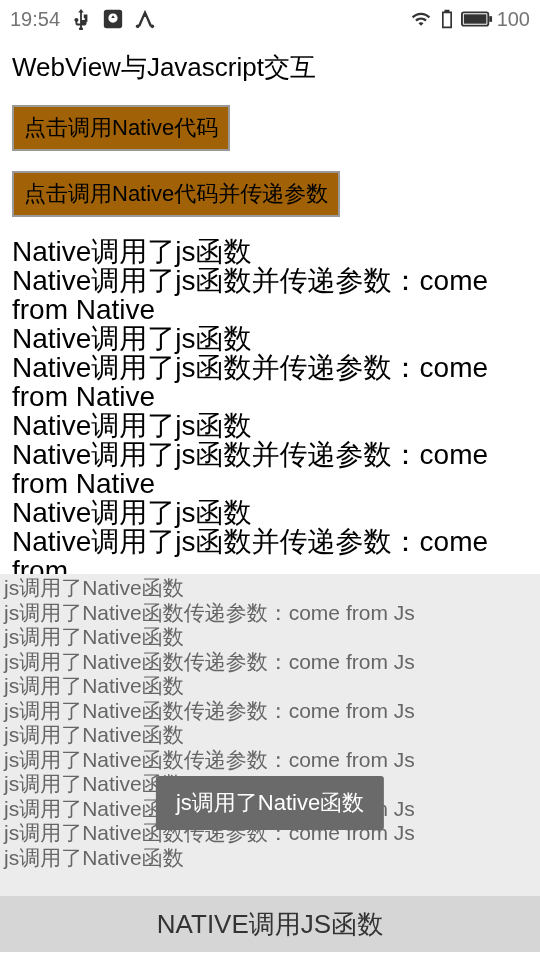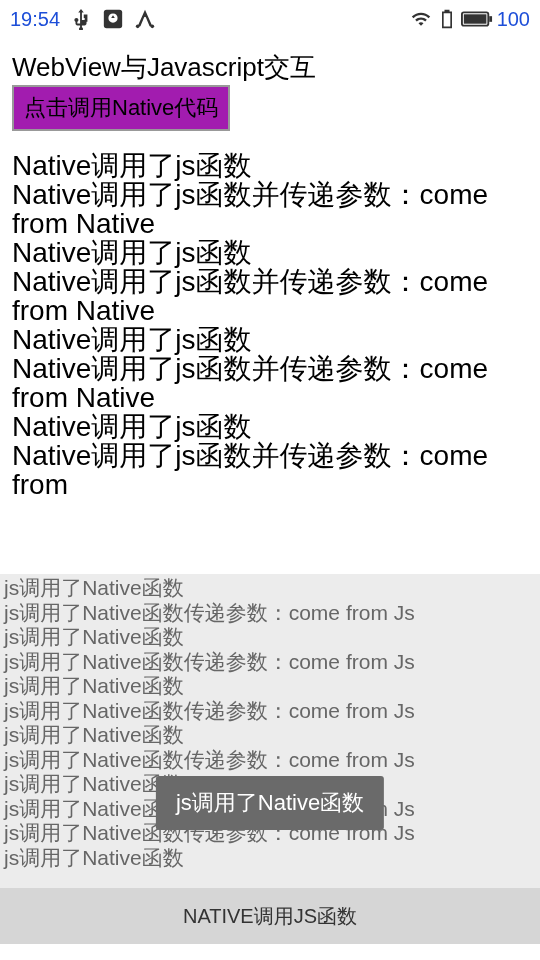--- a/index.html
+++ b/index.html
@@ -1,28 +1,28 @@
 <!DOCTYPE html>
 <html><head>
 <meta charset="utf-8">
 <style>
 *{margin:0;padding:0;box-sizing:border-box;font-family:sans-serif}
 body{width:540px;height:960px;background:#fff;position:relative;overflow:hidden}
-.statusbar{height:38px;display:flex;align-items:center;padding:0 10px;font-size:20px;color:#1d4ed8}
+.statusbar{height:38px;display:flex;align-items:center;padding:0 10px;font-size:20px;color:#737373}
 .sb-left{display:flex;align-items:center;gap:10px}
 .sb-right{margin-left:auto;display:flex;align-items:center;gap:4px}
 .content{padding:12px}
-.title{font-size:26px;}
-.btn{display:inline-block;background:#a21caf;border:2px solid #999;padding:6px 10px;font-size:22px;margin-bottom:20px;cursor:pointer}
+.title{font-size:26px;margin-bottom:20px}
+.btn{display:inline-block;background:#a16207;border:2px solid #999;padding:6px 10px;font-size:22px;margin-bottom:20px;cursor:pointer}
 .sect-title{font-size:24px;margin-top:10px;margin-bottom:6px}
 .log-line{font-size:28px;line-height:29px}
 .bottom-log{position:absolute;left:0;bottom:56px;width:540px;height:330px;background:#ececec;padding:2px 4px}
 .bottom-log .bl{font-size:21px;color:#666;line-height:24.5px}
 .toast{position:absolute;left:50%;transform:translateX(-50%);bottom:130px;background:#6a6a6a;color:#fff;padding:12px 20px;font-size:22px;border-radius:3px}
-.footer-btn{position:absolute;left:0;bottom:16px;width:540px;height:56px;background:#d6d6d6;display:flex;align-items:center;justify-content:center;font-size:20px;color:#333;cursor:pointer}
+.footer-btn{position:absolute;left:0;bottom:8px;width:540px;height:56px;background:#d6d6d6;display:flex;align-items:center;justify-content:center;font-size:26px;color:#333;cursor:pointer}
 svg{display:block}
 </style>
 </head>
 <body>
 
 <div class="statusbar">
   <div class="sb-left">
     <span>19:54</span>
     <span>
         <svg width="22" height="22" viewBox="0 0 24 24">
@@ -62,20 +62,21 @@
           <rect x="30" y="7" width="3" height="6" fill="#333"></rect>
         </svg>
       </span>
     <span>100</span>
   </div>
 </div>
 
 <div class="content">
   <div class="title">WebView与Javascript交互</div>
   <div><span class="btn">点击调用Native代码</span></div>
+  <div><span class="btn">点击调用Native代码并传递参数</span></div>
   <div id="upper-log">
       <div class="log-line">Native调用了js函数</div>
       <div class="log-line">Native调用了js函数并传递参数：come from Native</div>
       <div class="log-line">Native调用了js函数</div>
       <div class="log-line">Native调用了js函数并传递参数：come from Native</div>
       <div class="log-line">Native调用了js函数</div>
       <div class="log-line">Native调用了js函数并传递参数：come from Native</div>
       <div class="log-line">Native调用了js函数</div>
       <div class="log-line">Native调用了js函数并传递参数：come from</div>
     </div>

